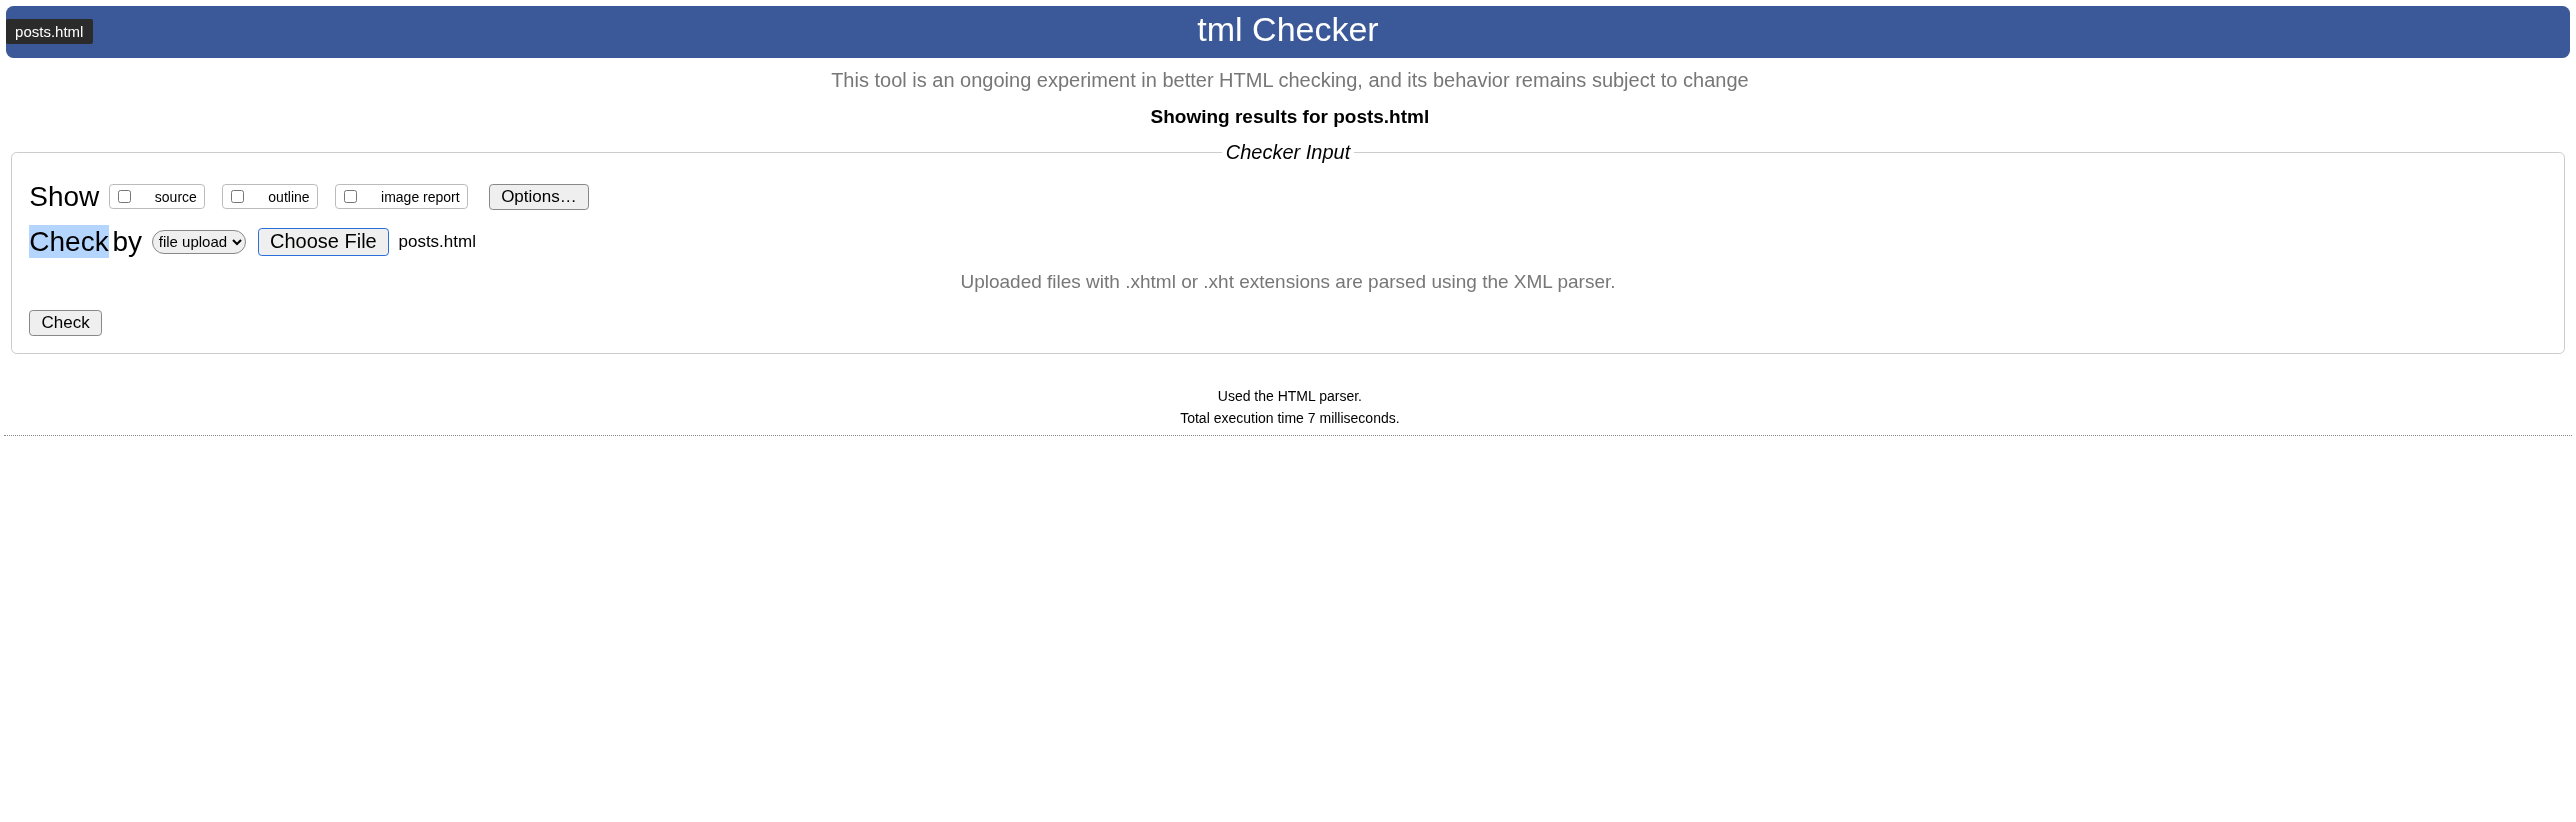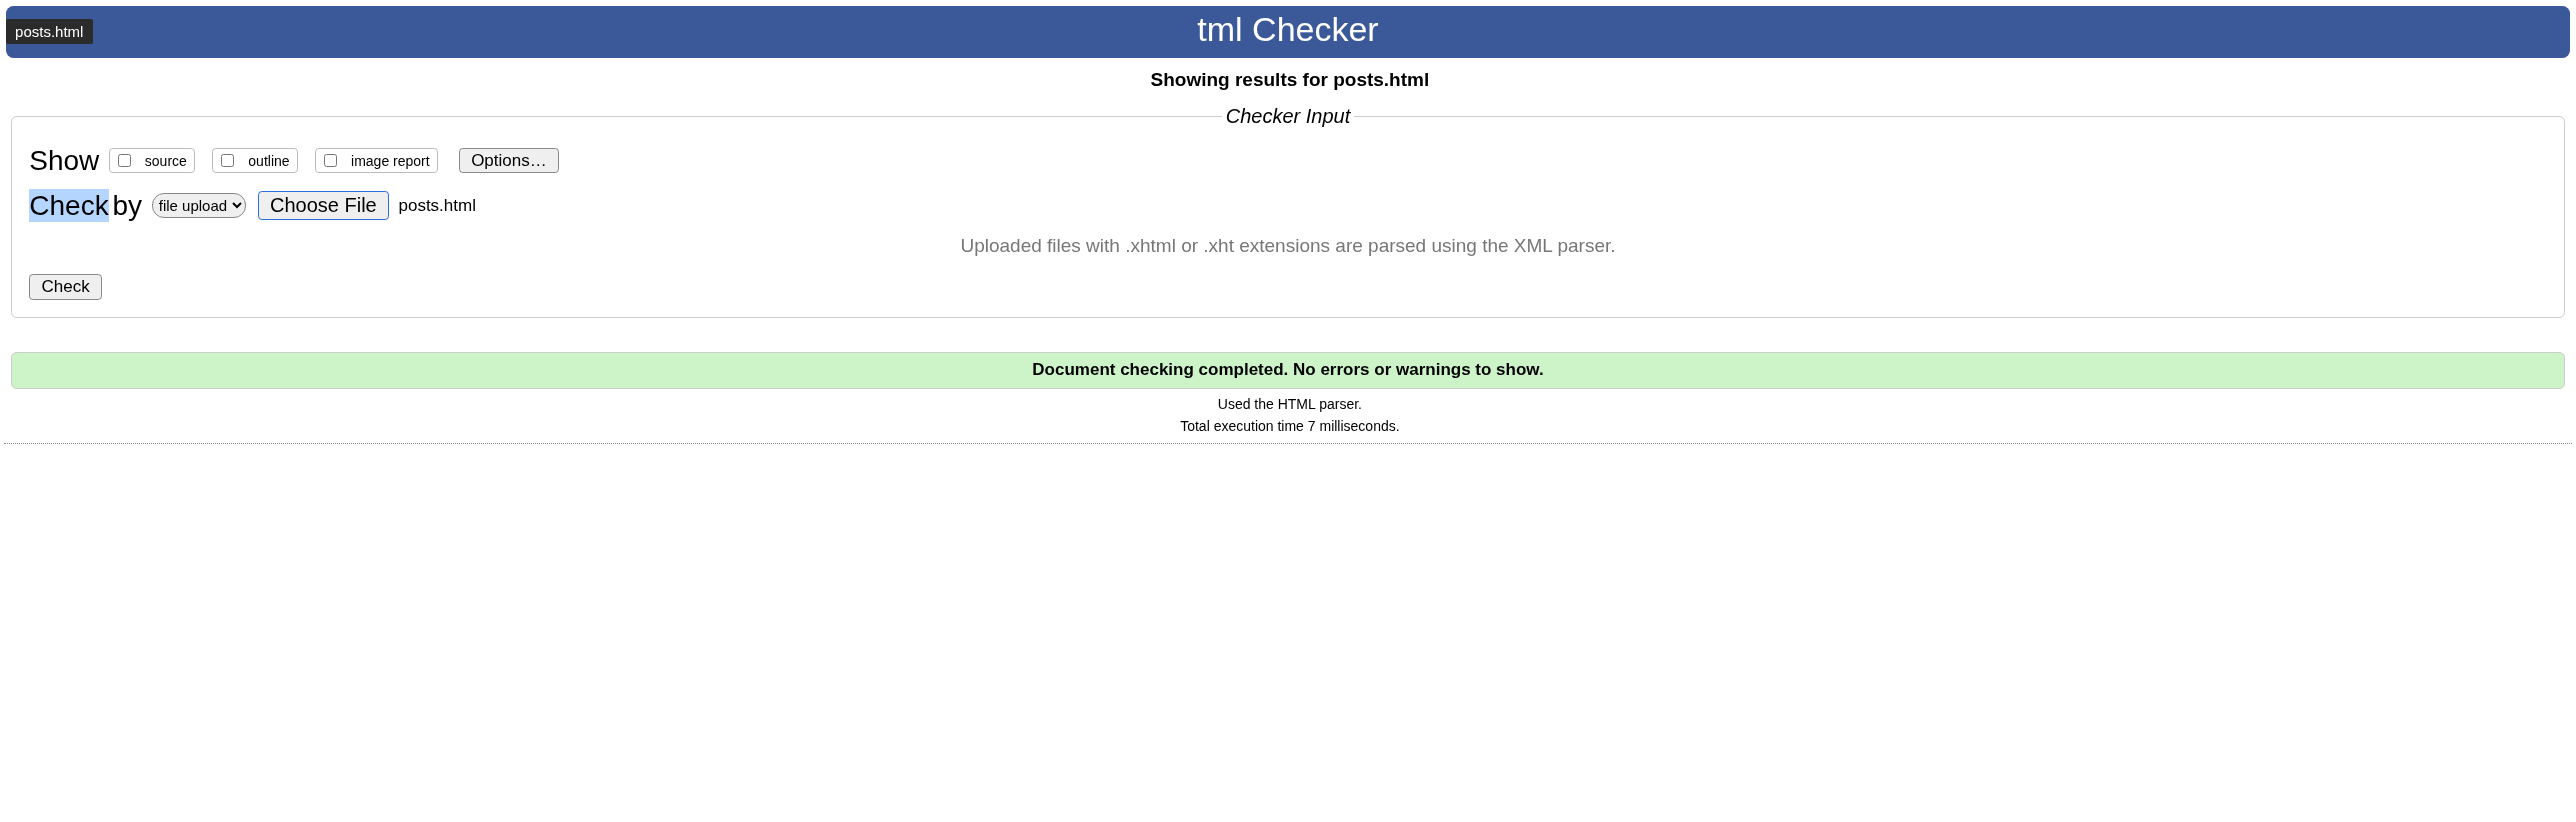--- a/index.html
+++ b/index.html
@@ -69,21 +69,21 @@
   .row .label-big {
     font-size: 28px;
   }
   .chk-wrap {
     border: 0.9px solid #bbb;
     border-radius: 3.8px;
     padding: 1.9px 7.5px 1.9px 3.8px;
     font-size: 14px;
     display: inline-flex;
     align-items: center;
-    gap: 11px;
+    gap: 21px;
     margin-left: 5.7px;
     margin-right: 7.5px;
     background: #fff;
   }
   .chk-wrap input[type=checkbox] {
     width: 13.2px;
     height: 13.2px;
   }
   button.std-btn, .std-btn {
     font-family: inherit;
@@ -149,20 +149,21 @@
 <body>
 
 <div class="tab-overlay">posts.html</div>
 
 <div class="wrap">
 
   <div class="header-bar">
     <h1 class="header-title">tml Checker</h1>
   </div>
 
+  <p class="subhead">This tool is an ongoing experiment in better HTML checking, and its behavior remains subject to change</p>
 
   <p class="results-heading">
     <span>Showing results for </span><span>posts.html</span>
   </p>
 
   <fieldset class="checker-input">
     <legend>Checker Input</legend>
 
     <div class="row">
       <span class="label-big">Show</span>
@@ -195,20 +196,19 @@
       <span class="filename-span">posts.html</span>
     </div>
 
     <p class="xml-note">Uploaded files with .xhtml or .xht extensions are parsed using the XML parser.</p>
 
     <div class="row" style="margin-bottom:0;">
       <button type="submit" class="std-btn">Check</button>
     </div>
   </fieldset>
 
-  <div class="success-box">Document checking completed. No errors or warnings to show.</div>
 
   <p class="meta-line">Used the HTML parser.</p>
   <p class="meta-line">Total execution time 7 milliseconds.</p>
 
   <hr class="dotted">
 </div>
 
 
 </body></html>

